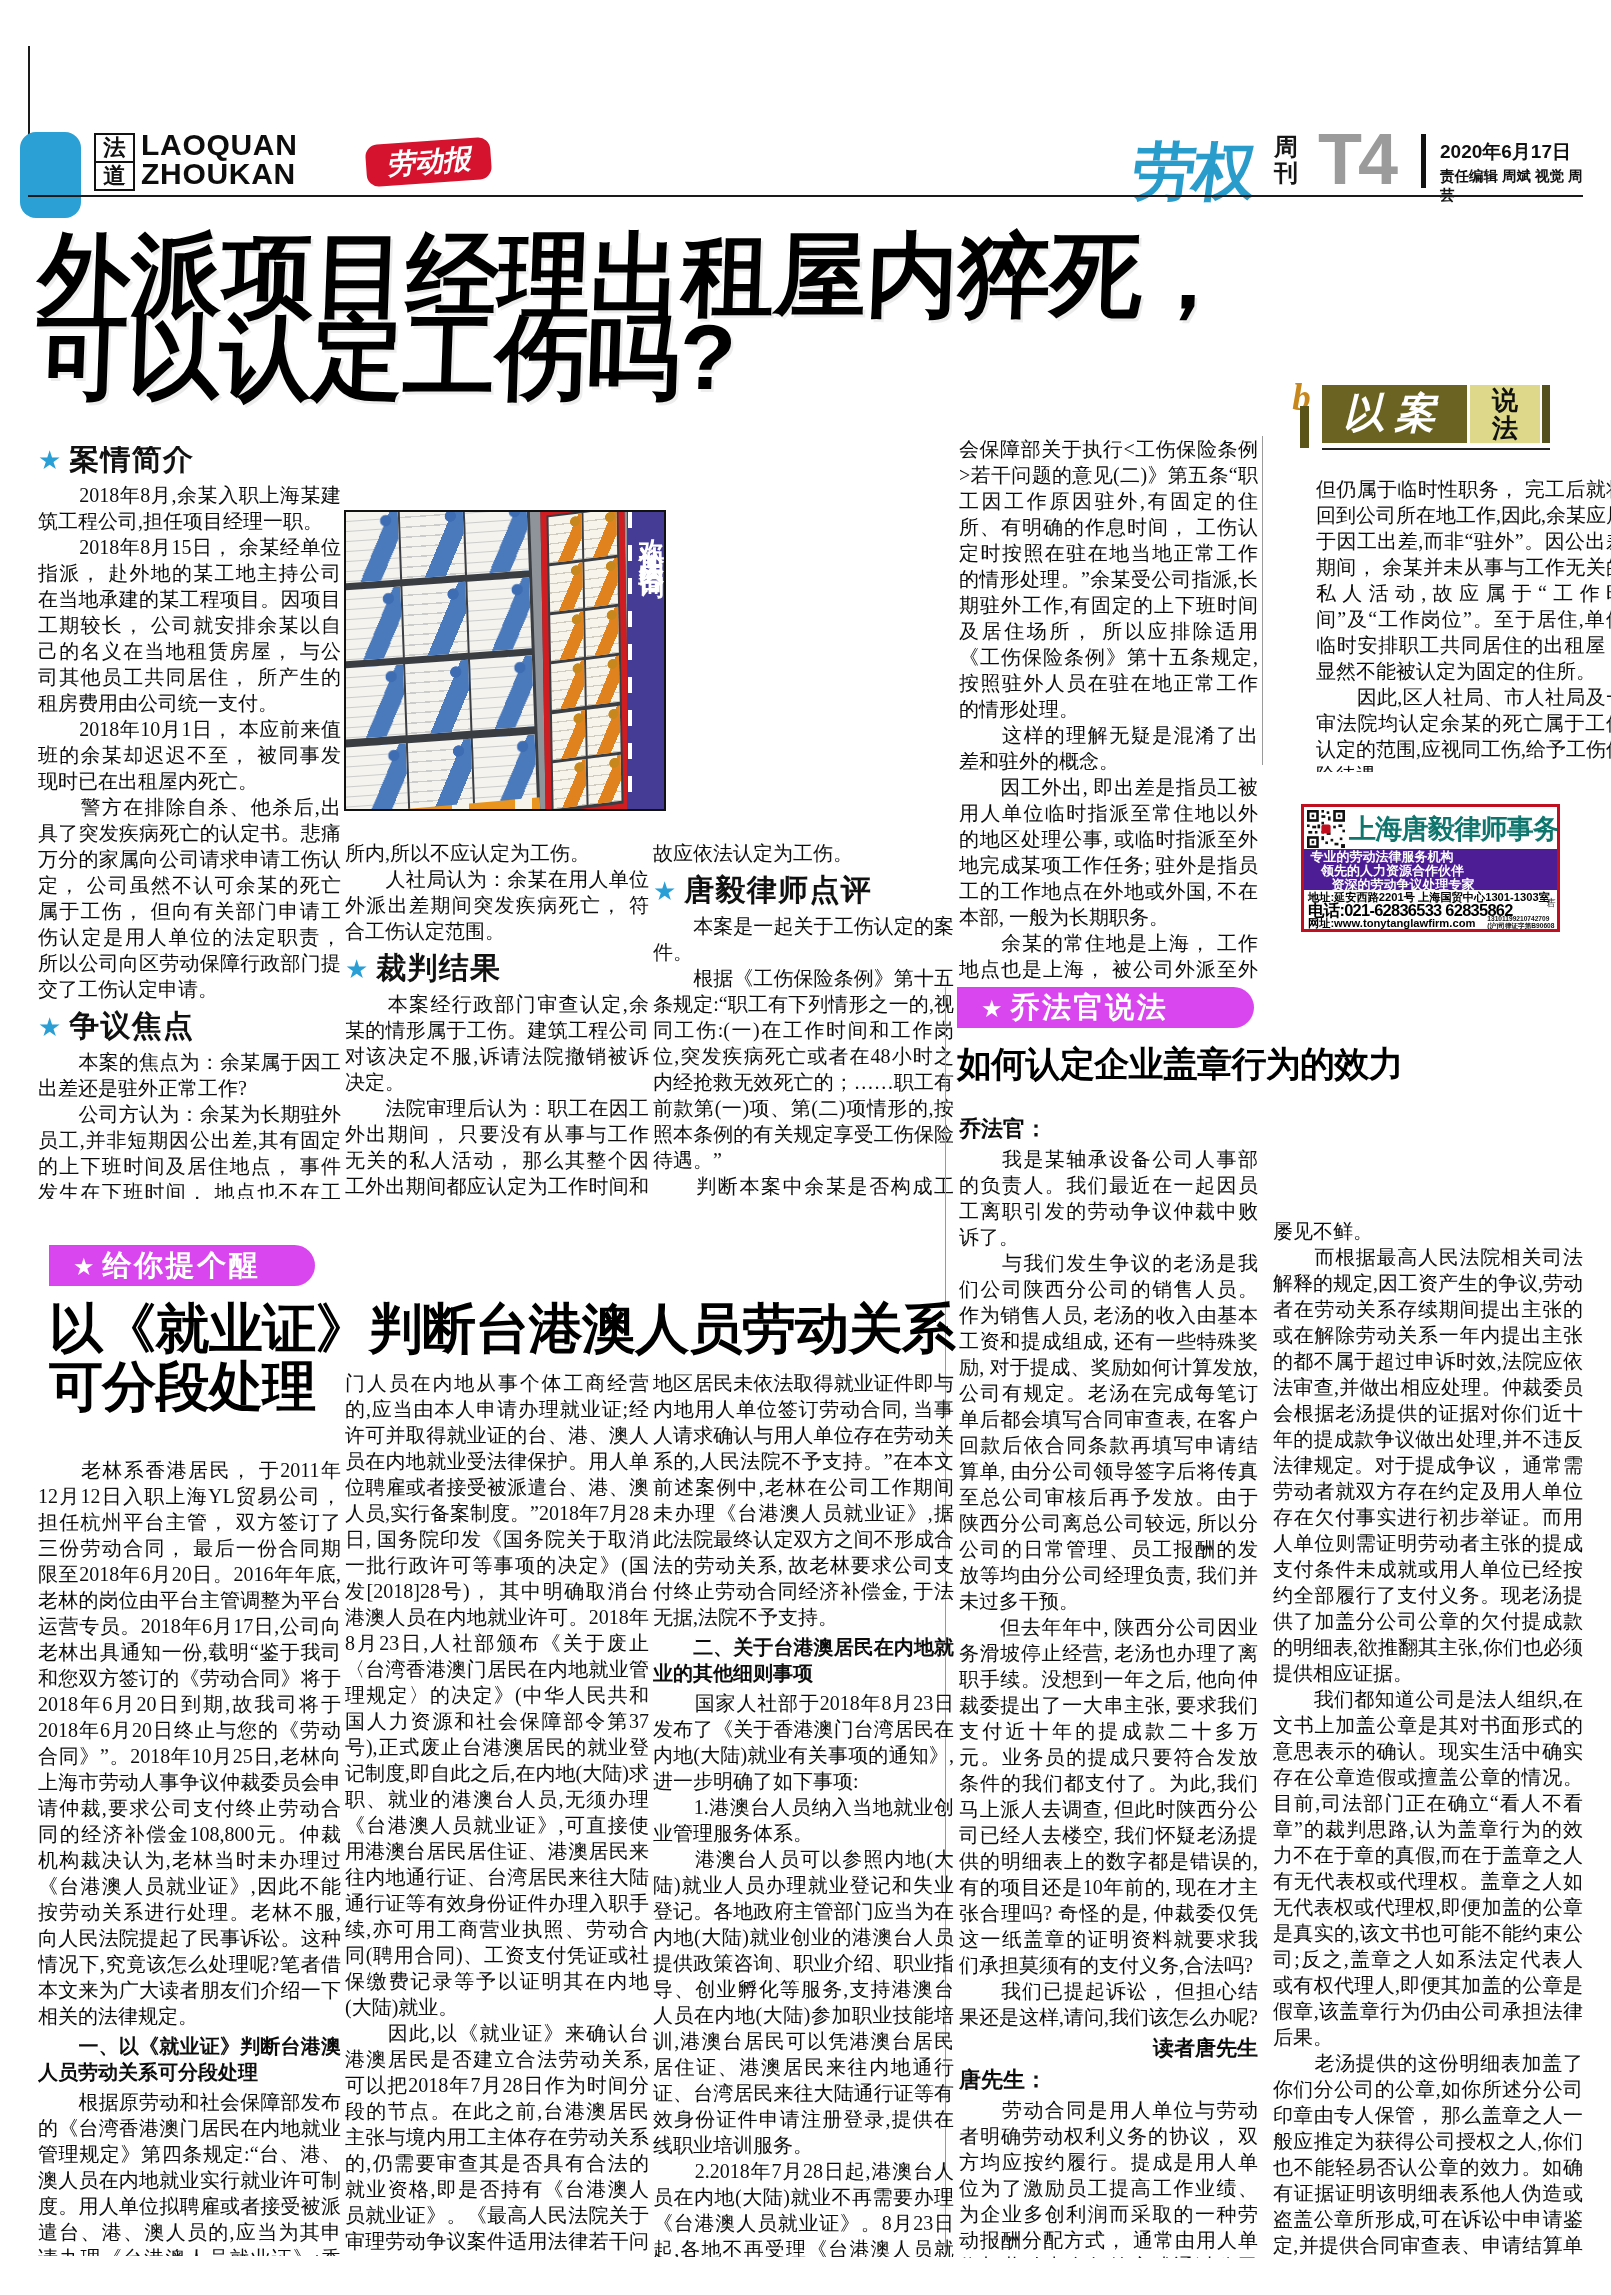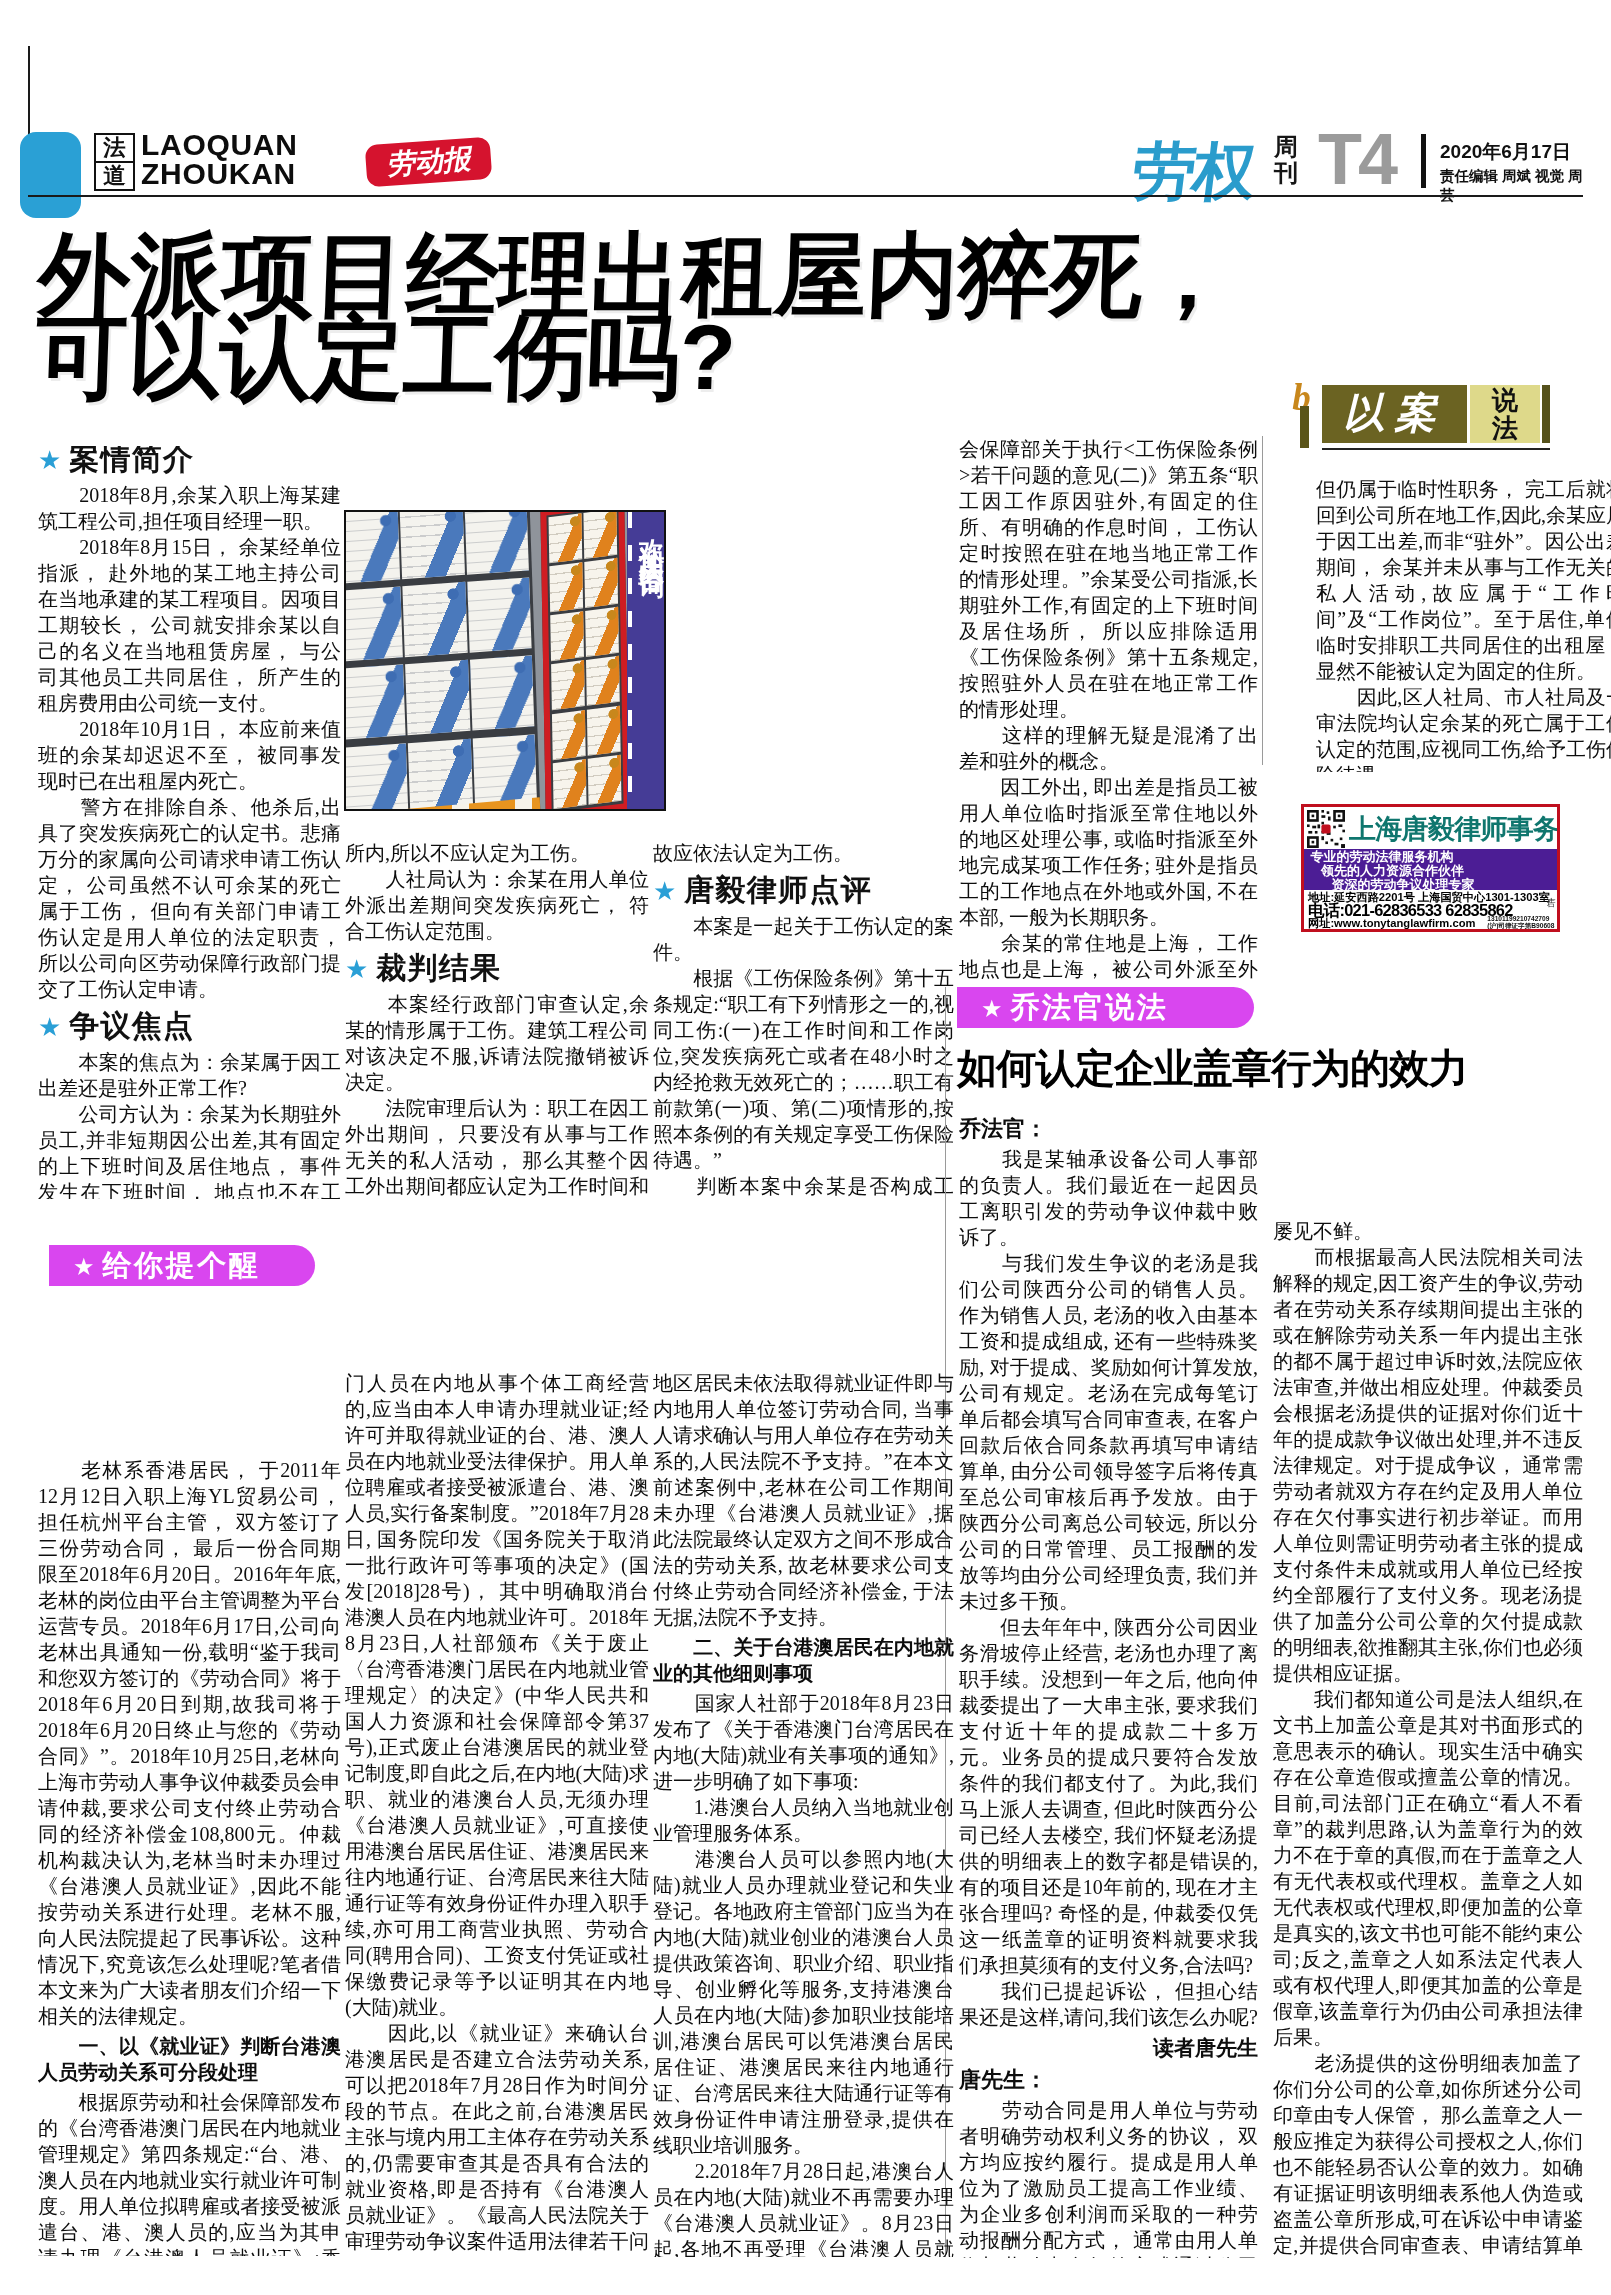--- a/index.html
+++ b/index.html
@@ -290,21 +290,21 @@
       <div>(沪)司律证字第B90608</div>
     </div>
     <div class="ad-mark">广告</div>
   </div>
 
   <div class="gline" style="left:945px;top:987px;width:1.3px;height:1270px;"></div>
 
   <div class="bluebanner" style="left:957px;top:987px;width:297px;">
     <span class="star">★</span><span>乔法官说法</span>
   </div>
-  <div class="big-h2" style="left:957px;top:1041px;font-size:40px;">如何认定企业盖章行为的效力</div>
+  <div class="big-h2" style="left:957px;top:1041px;font-size:35px;">如何认定企业盖章行为的效力</div>
 
   <div class="col" style="left:959px;top:1112px;width:299px;height:1146px;">
     <div class="salute">乔法官：</div>
     <p>　　我是某轴承设备公司人事部的负责人。我们最近在一起因员工离职引发的劳动争议仲裁中败诉了。
 　　与我们发生争议的老汤是我们公司陕西分公司的销售人员。作为销售人员, 老汤的收入由基本工资和提成组成, 还有一些特殊奖励, 对于提成、奖励如何计算发放, 公司有规定。老汤在完成每笔订单后都会填写合同审查表, 在客户回款后依合同条款再填写申请结算单, 由分公司领导签字后将传真至总公司审核后再予发放。由于陕西分公司离总公司较远, 所以分公司的日常管理、员工报酬的发放等均由分公司经理负责, 我们并未过多干预。
 　　但去年年中, 陕西分公司因业务滑坡停止经营, 老汤也办理了离职手续。没想到一年之后, 他向仲裁委提出了一大串主张, 要求我们支付近十年的提成款二十多万元。业务员的提成只要符合发放条件的我们都支付了。为此,我们马上派人去调查, 但此时陕西分公司已经人去楼空, 我们怀疑老汤提供的明细表上的数字都是错误的, 有的项目还是10年前的, 现在才主张合理吗? 奇怪的是, 仲裁委仅凭这一纸盖章的证明资料就要求我们承担莫须有的支付义务,合法吗?
 　　我们已提起诉讼， 但担心结果还是这样,请问,我们该怎么办呢?</p>
     <div class="sign">读者唐先生</div>
     <div class="salute">唐先生：</div>
     <p>　　劳动合同是用人单位与劳动者明确劳动权利义务的协议， 双方均应按约履行。提成是用人单位为了激励员工提高工作业绩、 为企业多创利润而采取的一种劳动报酬分配方式， 通常由用人单位与劳动者自行约定或通过公司依法制定的薪酬制度作用于全体员工。提成属于劳动报酬的组成部分，在劳动者依约提供劳动并满足发放条件时,用人单位应当按约支付。因提成的给付通常以客户合同的签订并履约完毕为前提， 支付的条件是否成就往往存在不确定性,因此,司法实践中,合同签订几年后才结算提成的情况也</p>
@@ -314,20 +314,24 @@
     <p>屡见不鲜。
 　　而根据最高人民法院相关司法解释的规定,因工资产生的争议,劳动者在劳动关系存续期间提出主张的或在解除劳动关系一年内提出主张的都不属于超过申诉时效,法院应依法审查,并做出相应处理。仲裁委员会根据老汤提供的证据对你们近十年的提成款争议做出处理,并不违反法律规定。对于提成争议， 通常需劳动者就双方存在约定及用人单位存在欠付事实进行初步举证。而用人单位则需证明劳动者主张的提成支付条件未成就或用人单位已经按约全部履行了支付义务。现老汤提供了加盖分公司公章的欠付提成款的明细表,欲推翻其主张,你们也必须提供相应证据。
 　　我们都知道公司是法人组织,在文书上加盖公章是其对书面形式的意思表示的确认。现实生活中确实存在公章造假或擅盖公章的情况。目前,司法部门正在确立“看人不看章”的裁判思路,认为盖章行为的效力不在于章的真假,而在于盖章之人有无代表权或代理权。盖章之人如无代表权或代理权,即便加盖的公章是真实的,该文书也可能不能约束公司;反之,盖章之人如系法定代表人或有权代理人,即便其加盖的公章是假章,该盖章行为仍由公司承担法律后果。
 　　老汤提供的这份明细表加盖了你们分公司的公章,如你所述分公司印章由专人保管， 那么盖章之人一般应推定为获得公司授权之人,你们也不能轻易否认公章的效力。如确有证据证明该明细表系他人伪造或盗盖公章所形成,可在诉讼中申请鉴定,并提供合同审查表、申请结算单等原始资料,相信司法部门会根据你们双方的举证情况作出公正的裁判。</p>
 
   </div>
 
   <div class="bluebanner" style="left:49px;top:1245px;width:266px;">
     <span class="star">★</span><span>给你提个醒</span>
   </div>
+  <div class="big-h2" style="left:49px;top:1299px;font-size:54px;line-height:58px;">
+    <div>以《就业证》判断台港澳人员劳动关系</div>
+    <div>可分段处理</div>
+  </div>
 
   <div class="col" style="left:38px;top:1457px;width:303px;height:799px;">
     <p>　　老林系香港居民， 于2011年12月12日入职上海YL贸易公司，担任杭州平台主管， 双方签订了三份劳动合同， 最后一份合同期限至2018年6月20日。2016年年底,老林的岗位由平台主管调整为平台运营专员。2018年6月17日,公司向老林出具通知一份,载明“鉴于我司和您双方签订的《劳动合同》将于2018年6月20日到期,故我司将于2018年6月20日终止与您的《劳动合同》”。2018年10月25日,老林向上海市劳动人事争议仲裁委员会申请仲裁,要求公司支付终止劳动合同的经济补偿金108,800元。仲裁机构裁决认为,老林当时未办理过《台港澳人员就业证》,因此不能按劳动关系进行处理。老林不服,向人民法院提起了民事诉讼。这种情况下,究竟该怎么处理呢?笔者借本文来为广大读者朋友们介绍一下相关的法律规定。</p>
     <div class="subhead">　　一、以《就业证》判断台港澳人员劳动关系可分段处理</div>
     <p>　　根据原劳动和社会保障部发布的《台湾香港澳门居民在内地就业管理规定》第四条规定:“台、港、澳人员在内地就业实行就业许可制度。用人单位拟聘雇或者接受被派遣台、港、澳人员的,应当为其申请办理《台港澳人员就业证》;香港、澳</p>
   </div>
 
   <div class="col" style="left:345px;top:1370px;width:304px;height:887px;">
     <p>门人员在内地从事个体工商经营的,应当由本人申请办理就业证;经许可并取得就业证的台、港、澳人员在内地就业受法律保护。用人单位聘雇或者接受被派遣台、港、澳人员,实行备案制度。”2018年7月28日, 国务院印发《国务院关于取消一批行政许可等事项的决定》(国发[2018]28号)， 其中明确取消台港澳人员在内地就业许可。2018年8月23日,人社部颁布《关于废止〈台湾香港澳门居民在内地就业管理规定〉的决定》(中华人民共和国人力资源和社会保障部令第37号),正式废止台港澳居民的就业登记制度,即自此之后,在内地(大陆)求职、就业的港澳台人员,无须办理《台港澳人员就业证》,可直接使用港澳台居民居住证、港澳居民来往内地通行证、台湾居民来往大陆通行证等有效身份证件办理入职手续,亦可用工商营业执照、劳动合同(聘用合同)、工资支付凭证或社保缴费记录等予以证明其在内地(大陆)就业。
 　　因此,以《就业证》来确认台港澳居民是否建立合法劳动关系,可以把2018年7月28日作为时间分段的节点。在此之前,台港澳居民主张与境内用工主体存在劳动关系的,仍需要审查其是否具有合法的就业资格,即是否持有《台港澳人员就业证》。《最高人民法院关于审理劳动争议案件适用法律若干问题的解释(四)》第十四条第一款规定:“外国人、无国籍人未依法取得就业证件即与中国境内的用人单位签订劳动合同，以及香港特别行政区、澳门特别行政区和台湾</p>

